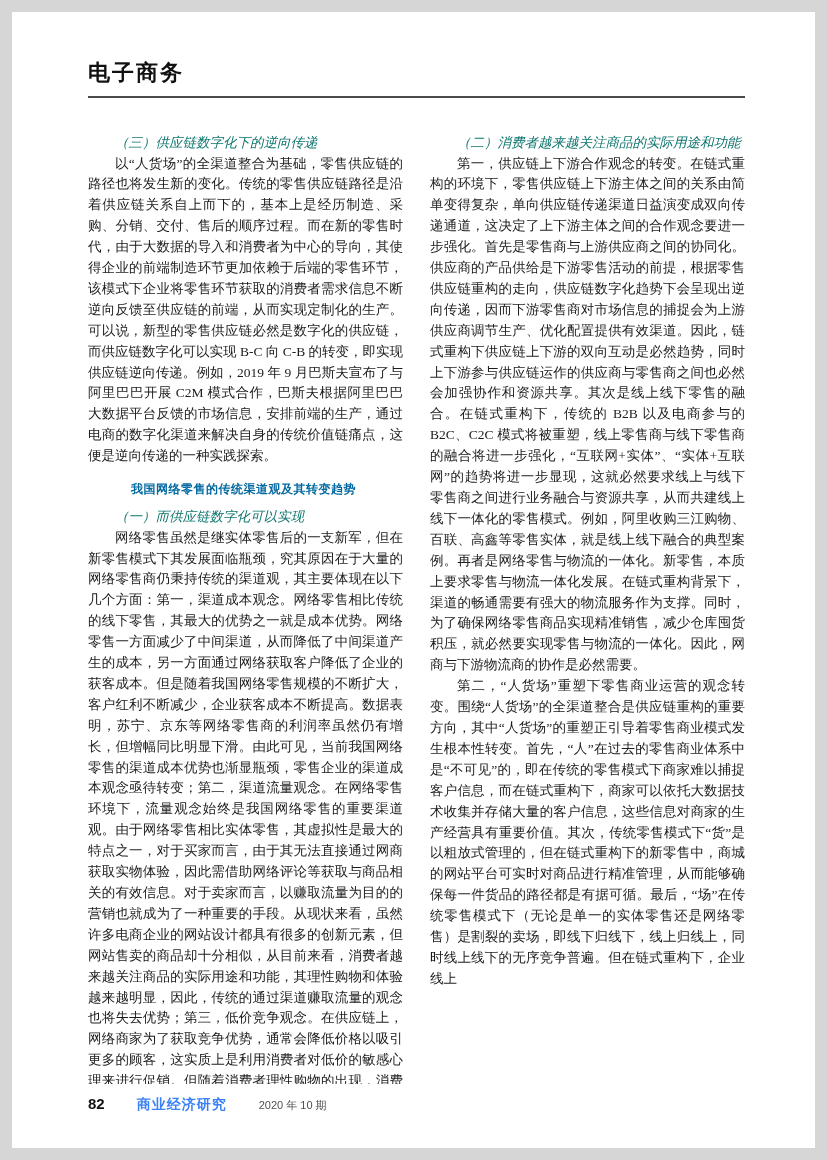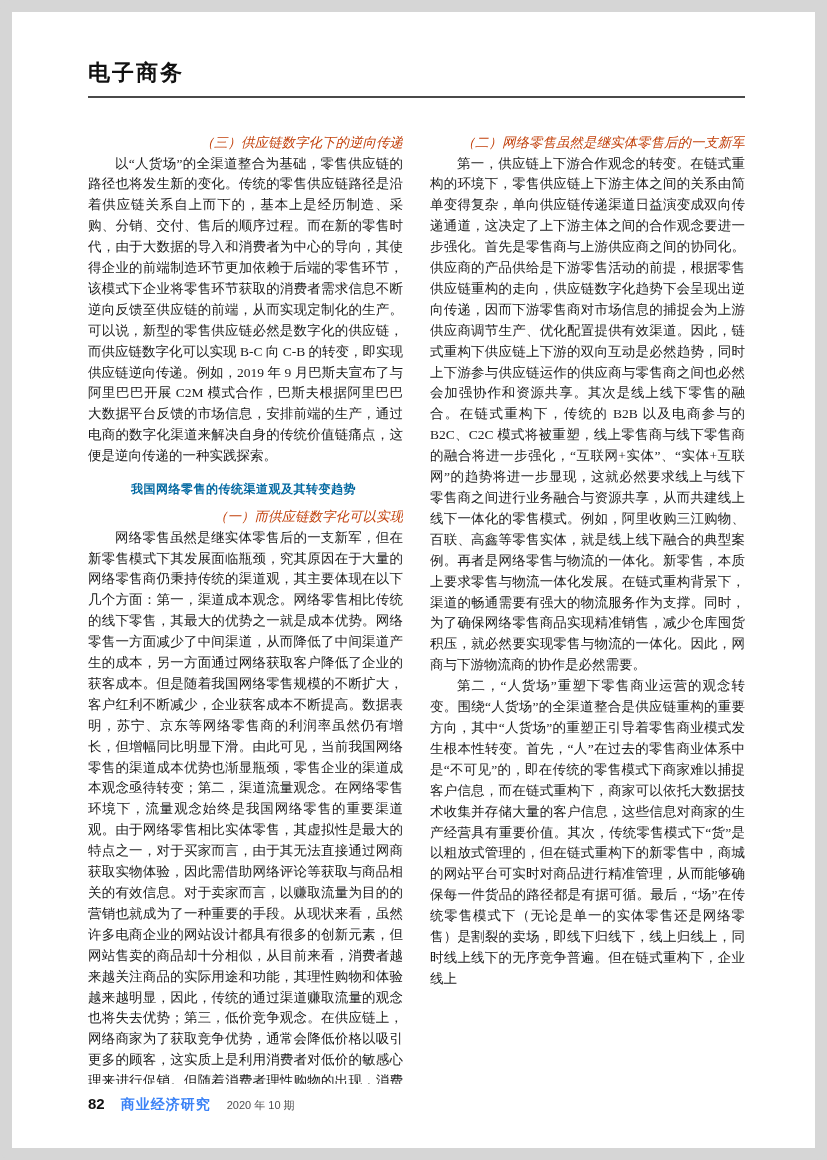--- a/index.html
+++ b/index.html
@@ -64,40 +64,39 @@
     text-justify: inter-ideograph;
     color: #1b1b1b;
   }
   p.indent { text-indent: 2em; }
   p.sub {
     margin: 0;
     font-size: 13.5px;
     line-height: 21.5px;
     font-style: italic;
     text-indent: 2em;
-    color: #c2410c;
+    color: #0f766e;
     font-family: "Liberation Serif", "DejaVu Serif", serif;
-    text-align: right;
   }
   h2.sect {
     margin: 14px 4px 8px 0;
     text-align: center;
     font-family: "Liberation Sans", "DejaVu Sans", sans-serif;
     font-size: 12px;
     font-weight: 700;
     color: #0369a1;
     letter-spacing: 0.5px;
   }
   footer.pagefoot {
     position: absolute;
     left: 76px;
     bottom: 34px;
     display: flex;
     align-items: baseline;
-    gap: 16px;
+    gap: 32px;
     font-family: "Liberation Sans", "DejaVu Sans", sans-serif;
   }
   .pagefoot .pgnum {
     font-size: 15px;
     font-weight: 700;
     color: #111111;
   }
   .pagefoot .jname {
     font-size: 14px;
     font-weight: 700;
@@ -125,21 +124,21 @@
 
       <section class="col">
         <p class="sub">（三）供应链数字化下的逆向传递</p>
         <p class="body indent">以“人货场”的全渠道整合为基础，零售供应链的路径也将发生新的变化。传统的零售供应链路径是沿着供应链关系自上而下的，基本上是经历制造、采购、分销、交付、售后的顺序过程。而在新的零售时代，由于大数据的导入和消费者为中心的导向，其使得企业的前端制造环节更加依赖于后端的零售环节，该模式下企业将零售环节获取的消费者需求信息不断逆向反馈至供应链的前端，从而实现定制化的生产。可以说，新型的零售供应链必然是数字化的供应链，而供应链数字化可以实现 B-C 向 C-B 的转变，即实现供应链逆向传递。例如，2019 年 9 月巴斯夫宣布了与阿里巴巴开展 C2M 模式合作，巴斯夫根据阿里巴巴大数据平台反馈的市场信息，安排前端的生产，通过电商的数字化渠道来解决自身的传统价值链痛点，这便是逆向传递的一种实践探索。</p>
         <h2 class="sect">我国网络零售的传统渠道观及其转变趋势</h2>
         <p class="sub">（一）而供应链数字化可以实现</p>
         <p class="body indent">网络零售虽然是继实体零售后的一支新军，但在新零售模式下其发展面临瓶颈，究其原因在于大量的网络零售商仍秉持传统的渠道观，其主要体现在以下几个方面：第一，渠道成本观念。网络零售相比传统的线下零售，其最大的优势之一就是成本优势。网络零售一方面减少了中间渠道，从而降低了中间渠道产生的成本，另一方面通过网络获取客户降低了企业的获客成本。但是随着我国网络零售规模的不断扩大，客户红利不断减少，企业获客成本不断提高。数据表明，苏宁、京东等网络零售商的利润率虽然仍有增长，但增幅同比明显下滑。由此可见，当前我国网络零售的渠道成本优势也渐显瓶颈，零售企业的渠道成本观念亟待转变；第二，渠道流量观念。在网络零售环境下，流量观念始终是我国网络零售的重要渠道观。由于网络零售相比实体零售，其虚拟性是最大的特点之一，对于买家而言，由于其无法直接通过网商获取实物体验，因此需借助网络评论等获取与商品相关的有效信息。对于卖家而言，以赚取流量为目的的营销也就成为了一种重要的手段。从现状来看，虽然许多电商企业的网站设计都具有很多的创新元素，但网站售卖的商品却十分相似，从目前来看，消费者越来越关注商品的实际用途和功能，其理性购物和体验越来越明显，因此，传统的通过渠道赚取流量的观念也将失去优势；第三，低价竞争观念。在供应链上，网络商家为了获取竞争优势，通常会降低价格以吸引更多的顾客，这实质上是利用消费者对低价的敏感心理来进行促销。但随着消费者理性购物的出现，消费者更加关注的是商品的质</p>
       </section>
 
       <section class="col">
-        <p class="sub">（二）网络零售虽然是继实体零售后的一支新军</p>
+        <p class="sub">（二）消费者越来越关注商品的实际用途和功能</p>
         <p class="body indent">第一，供应链上下游合作观念的转变。在链式重构的环境下，零售供应链上下游主体之间的关系由简单变得复杂，单向供应链传递渠道日益演变成双向传递通道，这决定了上下游主体之间的合作观念要进一步强化。首先是零售商与上游供应商之间的协同化。供应商的产品供给是下游零售活动的前提，根据零售供应链重构的走向，供应链数字化趋势下会呈现出逆向传递，因而下游零售商对市场信息的捕捉会为上游供应商调节生产、优化配置提供有效渠道。因此，链式重构下供应链上下游的双向互动是必然趋势，同时上下游参与供应链运作的供应商与零售商之间也必然会加强协作和资源共享。其次是线上线下零售的融合。在链式重构下，传统的 B2B 以及电商参与的 B2C、C2C 模式将被重塑，线上零售商与线下零售商的融合将进一步强化，“互联网+实体”、“实体+互联网”的趋势将进一步显现，这就必然要求线上与线下零售商之间进行业务融合与资源共享，从而共建线上线下一体化的零售模式。例如，阿里收购三江购物、百联、高鑫等零售实体，就是线上线下融合的典型案例。再者是网络零售与物流的一体化。新零售，本质上要求零售与物流一体化发展。在链式重构背景下，渠道的畅通需要有强大的物流服务作为支撑。同时，为了确保网络零售商品实现精准销售，减少仓库囤货积压，就必然要实现零售与物流的一体化。因此，网商与下游物流商的协作是必然需要。</p>
         <p class="body indent">第二，“人货场”重塑下零售商业运营的观念转变。围绕“人货场”的全渠道整合是供应链重构的重要方向，其中“人货场”的重塑正引导着零售商业模式发生根本性转变。首先，“人”在过去的零售商业体系中是“不可见”的，即在传统的零售模式下商家难以捕捉客户信息，而在链式重构下，商家可以依托大数据技术收集并存储大量的客户信息，这些信息对商家的生产经营具有重要价值。其次，传统零售模式下“货”是以粗放式管理的，但在链式重构下的新零售中，商城的网站平台可实时对商品进行精准管理，从而能够确保每一件货品的路径都是有据可循。最后，“场”在传统零售模式下（无论是单一的实体零售还是网络零售）是割裂的卖场，即线下归线下，线上归线上，同时线上线下的无序竞争普遍。但在链式重构下，企业线上</p>
       </section>
 
     </main>
 
     <footer class="pagefoot">
       <span class="pgnum">82</span>
       <span class="jname">商业经济研究</span>
       <span class="issue">2020 年 10 期</span>

